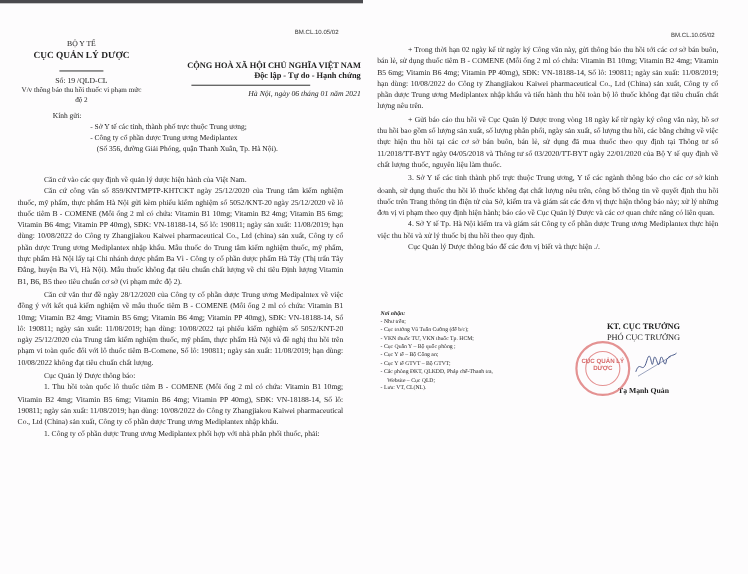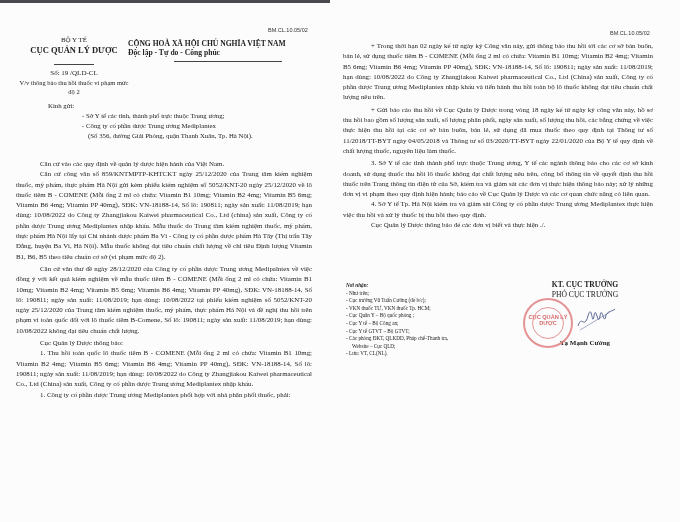--- a/index.html
+++ b/index.html
@@ -13,21 +13,21 @@
     .page-left .formcode { left: 268px; top: 27px; }
     .page-right .formcode { left: 270px; top: 30px; }
 
     .hdr-left { position: absolute; left: 18px; top: 36px; width: 112px; text-align: center; }
     .hdr-left .ministry { font-size: 7px; line-height: 9px; }
     .hdr-left .agency { font-size: 8.5px; font-weight: bold; line-height: 10px; }
     .hdr-left .rule { width: 40px; height: 0; border-top: 0.6px solid #444; margin: 9px auto 4px; }
     .hdr-left .docno { font-size: 7px; line-height: 9px; }
     .hdr-left .subject { font-size: 6.5px; line-height: 8.5px; margin-top: 1px; }
 
-    .hdr-right { position: absolute; left: 128px; top: 39px; width: 200px; text-align: left; }
+    .hdr-right { position: absolute; left: 128px; top: 55px; width: 200px; text-align: right; }
     .hdr-right .nation { font-size: 7.6px; font-weight: bold; line-height: 9px; }
     .hdr-right .motto { font-size: 7.6px; font-weight: bold; line-height: 9px; }
     .hdr-right .rule { width: 108px; height: 0; border-top: 0.6px solid #444; margin: 4px auto 3px; }
     .hdr-right .date { font-size: 7px; font-style: italic; line-height: 9px; }
 
     .recipients { position: absolute; left: 40px; top: 101px; width: 290px; font-size: 6.8px; line-height: 10px; }
     .recipients .lbl { margin-left: 8px; }
     .recipients .to { margin-left: 42px; }
     .recipients .addr { margin-left: 48px; }
 
@@ -35,21 +35,21 @@
     .body-left p { text-indent: 24px; }
     .body-left p.gap { margin-top: 2px; }
 
     .body-right { position: absolute; left: 3px; top: 41px; width: 310px; font-size: 6.9px; line-height: 10.3px; text-align: justify; }
     .body-right p { text-indent: 28px; }
     .body-right p.gap { margin-top: 2px; }
 
     .noinhan { position: absolute; left: 6px; top: 282px; width: 150px; font-size: 5.2px; line-height: 7.6px; }
     .noinhan .title { font-weight: bold; font-style: italic; }
 
-    .sign { position: absolute; left: 180px; top: 280px; width: 130px; text-align: center; }
+    .sign { position: absolute; left: 180px; top: 292px; width: 130px; text-align: center; }
     .sign .role1 { font-size: 7.6px; font-weight: bold; line-height: 9.5px; }
     .sign .role2 { font-size: 7.6px; font-weight: normal; line-height: 9.5px; }
     .sign .name { font-size: 7px; font-weight: bold; line-height: 9px; margin-top: 40px; }
 
     .stamp { position: absolute; left: 19px; top: 300px; width: 50px; height: 50px; border-radius: 50%; border: 2px solid #e08080; opacity: 0.85; }
     .stamp .inner { position: absolute; left: 7px; top: 7px; width: 32px; height: 32px; border-radius: 50%; border: 1px solid #e08080; }
     .stamp .text { position: absolute; left: 0; top: 14px; width: 46px; text-align: center; font-family: "Liberation Sans", sans-serif; font-size: 5.6px; line-height: 6.4px; font-weight: bold; color: #d05050; }
     .signature { position: absolute; left: 62px; top: 306px; width: 40px; height: 28px; }
   </style>
 </head>
@@ -63,22 +63,23 @@
   <div class="hdr-left">
     <div class="ministry">BỘ Y TẾ</div>
     <div class="agency">CỤC QUẢN LÝ DƯỢC</div>
     <div class="rule"></div>
     <div class="docno">Số:   19     /QLD-CL</div>
     <div class="subject">V/v thông báo thu hồi thuốc vi phạm mức độ 2</div>
   </div>
 
   <div class="hdr-right">
     <div class="nation">CỘNG HOÀ XÃ HỘI CHỦ NGHĨA VIỆT NAM</div>
-    <div class="motto">Độc lập - Tự do - Công phúc</div>
+    <div class="motto">Độc lập - Tự do - Hạnh chứng</div>
     <div class="rule"></div>
+    <div class="date">Hà Nội, ngày 06  tháng 01  năm 2021</div>
   </div>
 
   <div class="recipients">
     <div class="lbl">Kính gửi:</div>
     <div class="to">-  Sở Y tế các tỉnh, thành phố trực thuộc Trung ương;</div>
     <div class="to">-  Công ty cổ phần dược Trung ương Mediplantex</div>
     <div class="addr">(Số 356, đường Giải Phóng, quận Thanh Xuân, Tp. Hà Nội).</div>
   </div>
 
   <div class="body-left">
@@ -119,15 +120,15 @@
     <div class="role1">KT. CỤC TRƯỞNG</div>
     <div class="role2">PHÓ CỤC TRƯỞNG</div>
     <div class="stamp" style="left:3px; top:18px;">
       <div class="inner"></div>
       <div class="text">CỤC QUẢN LÝ DƯỢC</div>
     </div>
     <svg class="signature" style="left:56px; top:26px;" viewBox="0 0 40 28">
       <path d="M2 20 C6 8, 8 24, 12 10 S16 22, 18 10 S22 22, 24 10 S28 22, 30 9 C33 4, 36 6, 39 3" fill="none" stroke="#4a5a8a" stroke-width="0.9"></path>
       <path d="M4 24 L34 6" fill="none" stroke="#4a5a8a" stroke-width="0.5"></path>
     </svg>
-    <div class="name">Tạ Mạnh Cường</div>
+    <div class="name">Tạ Mạnh Quản</div>
   </div>
 </div>
 
 </body></html>

